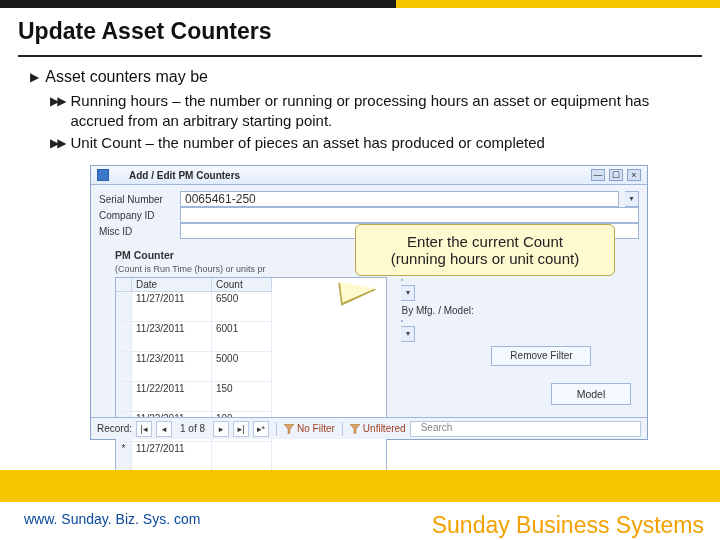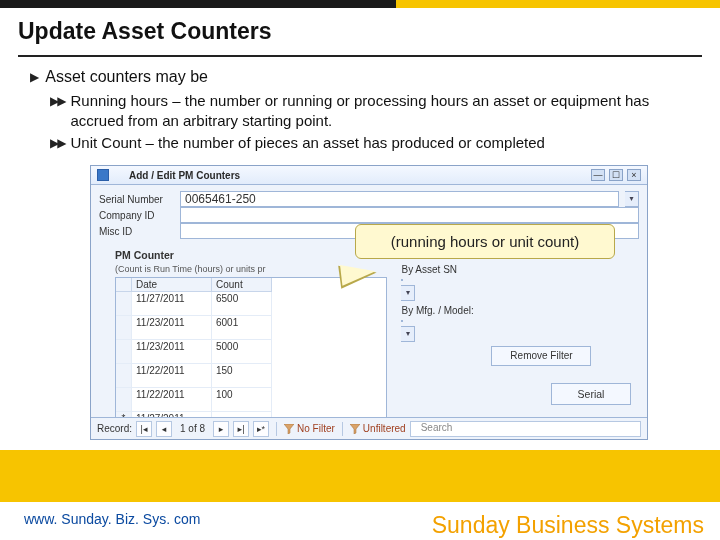--- a/index.html
+++ b/index.html
@@ -101,21 +101,21 @@
   .grid {
     border: 1px solid #9fb6d8;
     background: #fff;
     font-size: 10px;
   }
   .grid-head, .grid-row {
     display: grid;
     grid-template-columns: 16px 80px 60px;
   }
   .grid-head div { background: #eef3fb; border-right: 1px solid #c7d5ea; border-bottom: 1px solid #c7d5ea; padding: 1px 4px; font-weight: 400; }
-  .grid-row div { border-right: 1px solid #e4ecf7; border-bottom: 1px solid #e4ecf7; padding: 1px 4px; height: 24px; }
+  .grid-row div { border-right: 1px solid #e4ecf7; border-bottom: 1px solid #e4ecf7; padding: 1px 4px; height: 30px; }
   .grid-row .rh { background: #eef3fb; text-align: center; }
 
   .pm-right { flex: 1; font-size: 10px; }
   .filters-title { font-weight: bold; margin-bottom: 4px; }
   .filter-row { display: flex; align-items: flex-start; margin-bottom: 4px; gap: 4px; flex-direction: column; }
   .filter-lbl { width: 88px; }
   .filter-dd { flex: 1; height: 16px; background: #fff; border: 1px solid #9fb6d8; }
   .remove-btn {
     margin-top: 4px; margin-left: 90px;
     height: 20px; width: 100px;
@@ -148,21 +148,21 @@
   .funnel svg { width: 10px; height: 10px; }
   .nav-search {
     flex: 1; height: 16px; background: #fff; border: 1px solid #b6c8e2;
     padding: 0 10px; color: #888;
   }
 
   
   .footer-band {
     position: absolute;
     left: 0; right: 0; bottom: 0;
-    height: 90px;
+    height: 70px;
     background: #f7c400;
   }
   .footer-inner {
     position: absolute;
     left: 0; right: 0; bottom: 0;
     height: 38px;
     background: #fff;
     display: flex; align-items: center; justify-content: space-between;
     padding: 0 16px 4px 24px;
   }
@@ -276,21 +276,21 @@
         </div>
         <div class="filter-row">
           <div class="filter-lbl">By Mfg. / Model:</div>
           <div class="filter-dd"></div>
           <div class="dd-arrow">▾</div>
         </div>
         <div class="remove-btn">Remove Filter</div>
       </div>
     </div>
 
-    <div class="close-btn">Serial</div>
+    <div class="close-btn">Model</div>
 
     <div class="rec-nav">
       <span>Record:</span>
       <div class="nav-btn">|◂</div>
       <div class="nav-btn">◂</div>
       <span class="nav-info">1 of 8</span>
       <div class="nav-btn">▸</div>
       <div class="nav-btn">▸|</div>
       <div class="nav-btn">▸*</div>
       <div class="nav-sep"></div>
@@ -310,20 +310,21 @@
             </svg>
         </span>
         <span>Unfiltered</span>
       </span>
       <div class="nav-search">Search</div>
     </div>
 
     <div class="callout">
       <div class="callout-tail-border"></div>
       <div class="callout-tail"></div>
+      <div>Enter the current Count</div>
       <div>(running hours or unit count)</div>
     </div>
 
   </div>
 </div>
 
 <div class="footer-band">
   <div class="footer-inner">
     <span class="footer-url">www. Sunday. Biz. Sys. com</span>
     <span class="footer-brand">Sunday Business Systems</span>

